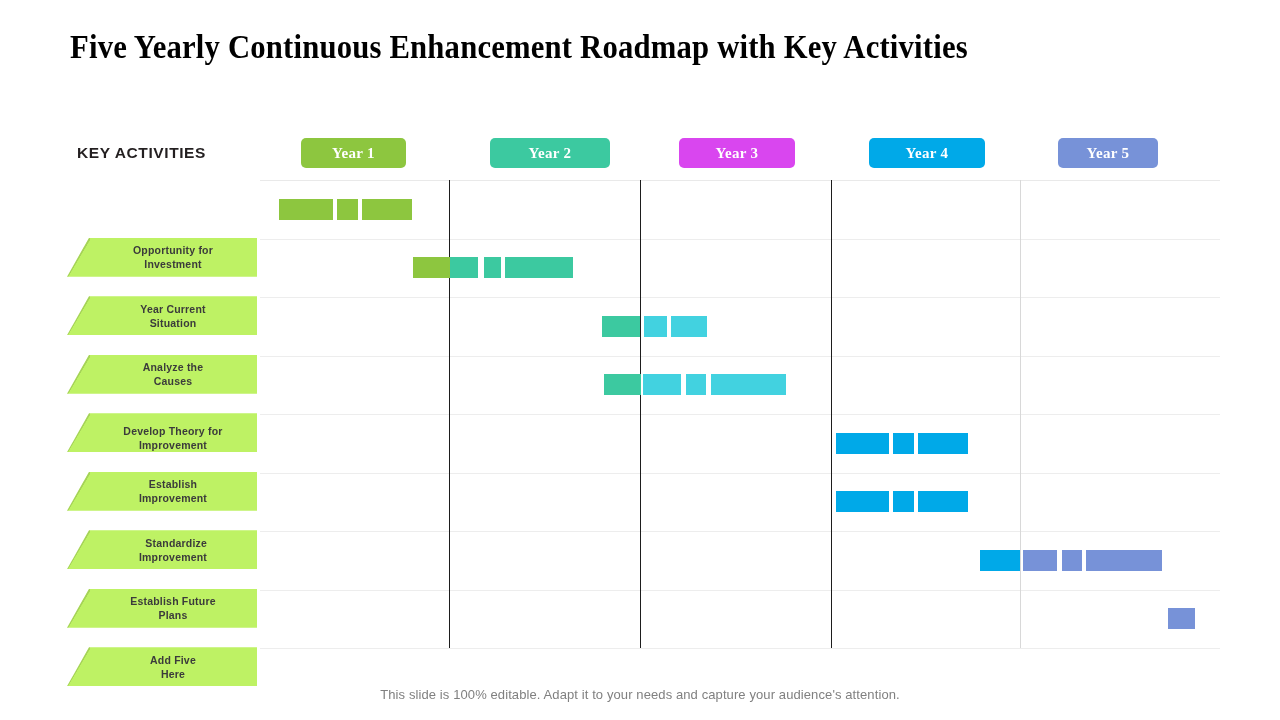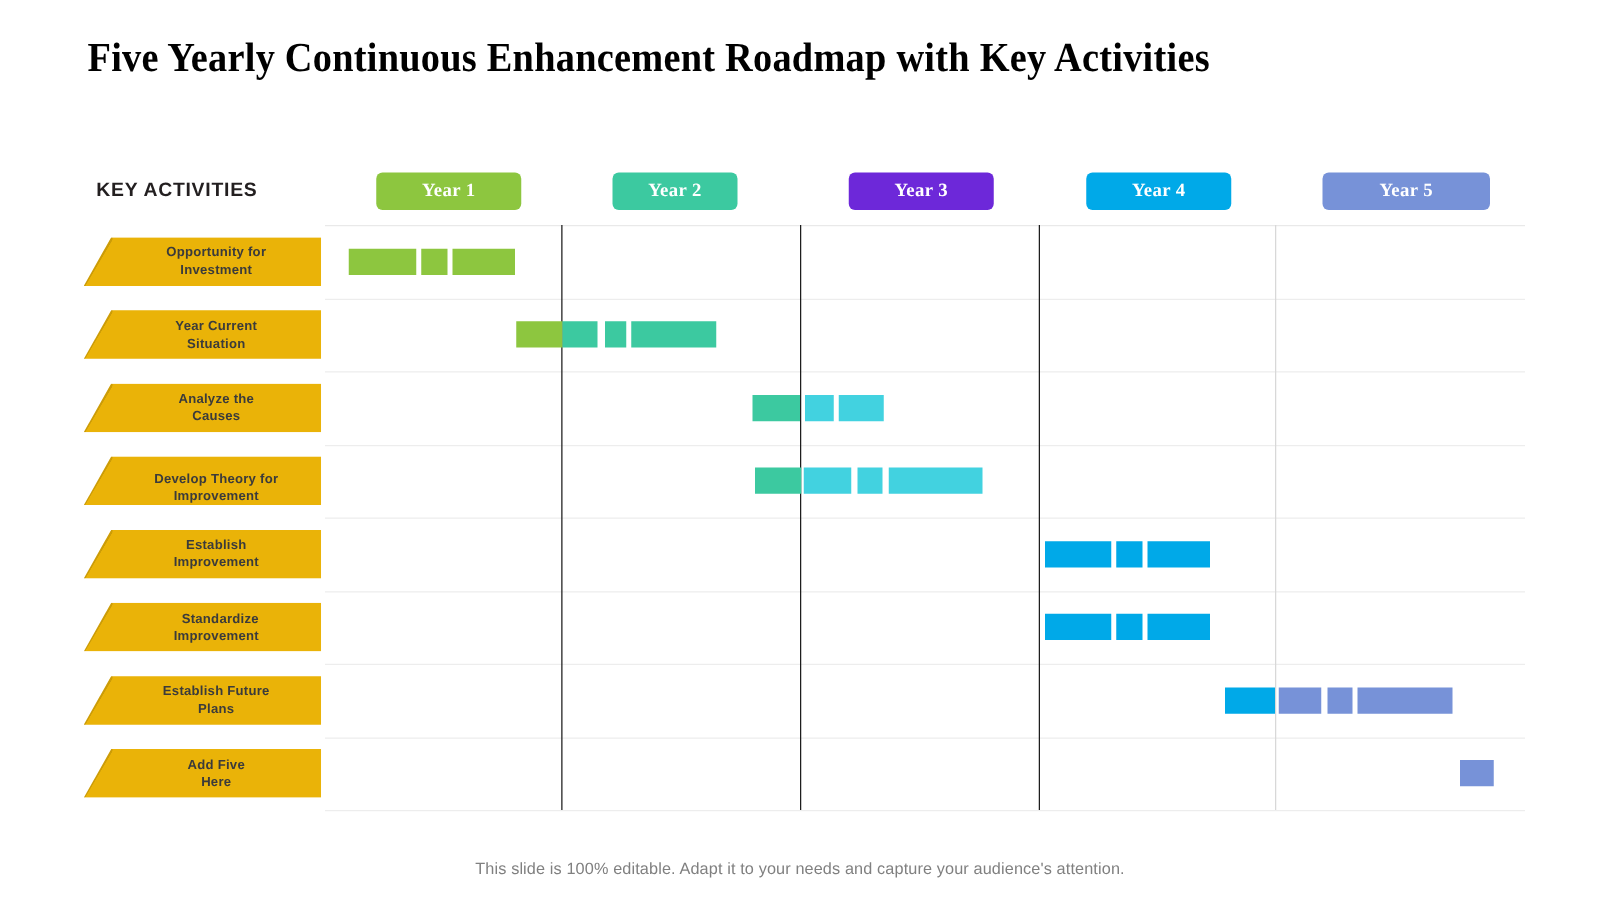--- a/index.html
+++ b/index.html
@@ -94,34 +94,35 @@
   .v-divider.light {
     background: #d8d8d8;
   }
 
   
   .row-label {
     position: absolute;
     left: 67px;
     width: 190px;
     height: 39px;
-    background: #eab308;
+    background: #bef264;
     display: flex;
     align-items: center;
     justify-content: center;
     text-align: center;
     font-size: 10.5px;
     font-weight: bold;
     line-height: 14px;
     color: #3b3b3b;
     letter-spacing: 0.2px;
     box-sizing: border-box;
     padding-left: 26px;
     padding-right: 4px;
     clip-path: polygon(22px 0, 100% 0, 100% 100%, 0 100%);
+    margin-top: 48px;
   }
   .row-label .fold {
     position: absolute;
     left: 0;
     top: 0;
     width: 23px;
     height: 39px;
     pointer-events: none;
   }
   .row-label .fold-line {
@@ -156,33 +157,33 @@
   }
 </style>
 </head>
 <body>
 
 <div class="slide-title">Five Yearly Continuous Enhancement Roadmap with Key Activities</div>
 
 <div class="key-activities-heading">KEY ACTIVITIES</div>
 
 <div id="year-pills">
-    <div class="year-pill" style="left: 301px; width: 116px; background: rgb(141, 198, 63);">
+    <div class="year-pill" style="left: 301px; width: 105px; background: rgb(141, 198, 63);">
       <span>Year 1</span>
     </div>
-    <div class="year-pill" style="left: 490px; width: 100px; background: rgb(60, 201, 160);">
+    <div class="year-pill" style="left: 490px; width: 120px; background: rgb(60, 201, 160);">
       <span>Year 2</span>
     </div>
-    <div class="year-pill" style="left: 679px; width: 116px; background: #6d28d9; text-align: center;">
+    <div class="year-pill" style="left: 679px; width: 116px; background: #d946ef; text-align: center;">
       <span>Year 3</span>
     </div>
     <div class="year-pill" style="left: 869px; width: 116px; background: rgb(0, 169, 232);">
       <span>Year 4</span>
     </div>
-    <div class="year-pill" style="left: 1058px; width: 134px; background: rgb(119, 146, 216);">
+    <div class="year-pill" style="left: 1058px; width: 100px; background: rgb(119, 146, 216);">
       <span>Year 5</span>
     </div>
   </div>
 
 <div id="row-labels">
     <div class="row-label" style="top: 189.75px;">
       <span class="fold">
         <span class="fold-line"></span>
       </span>
       <span class="row-label-text"><span>Opportunity  for</span><br><span>Investment</span></span>

